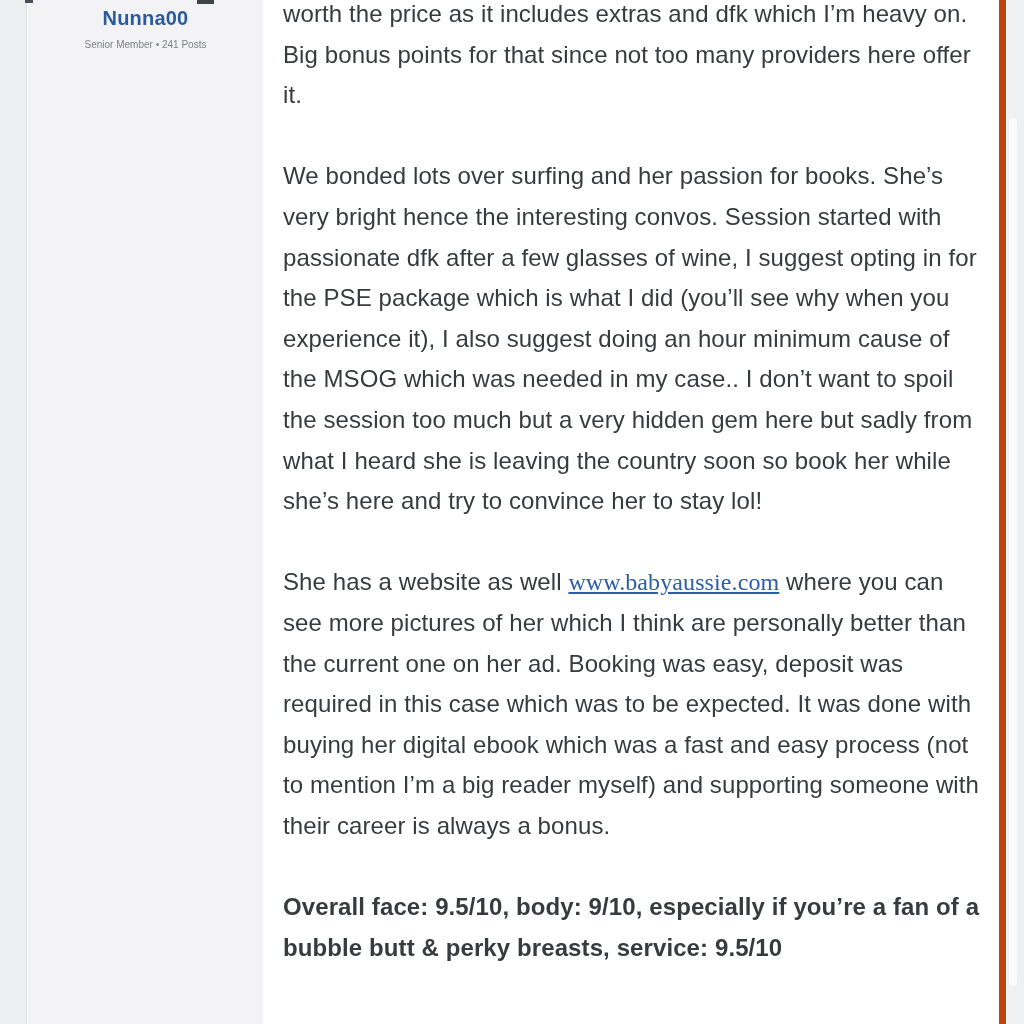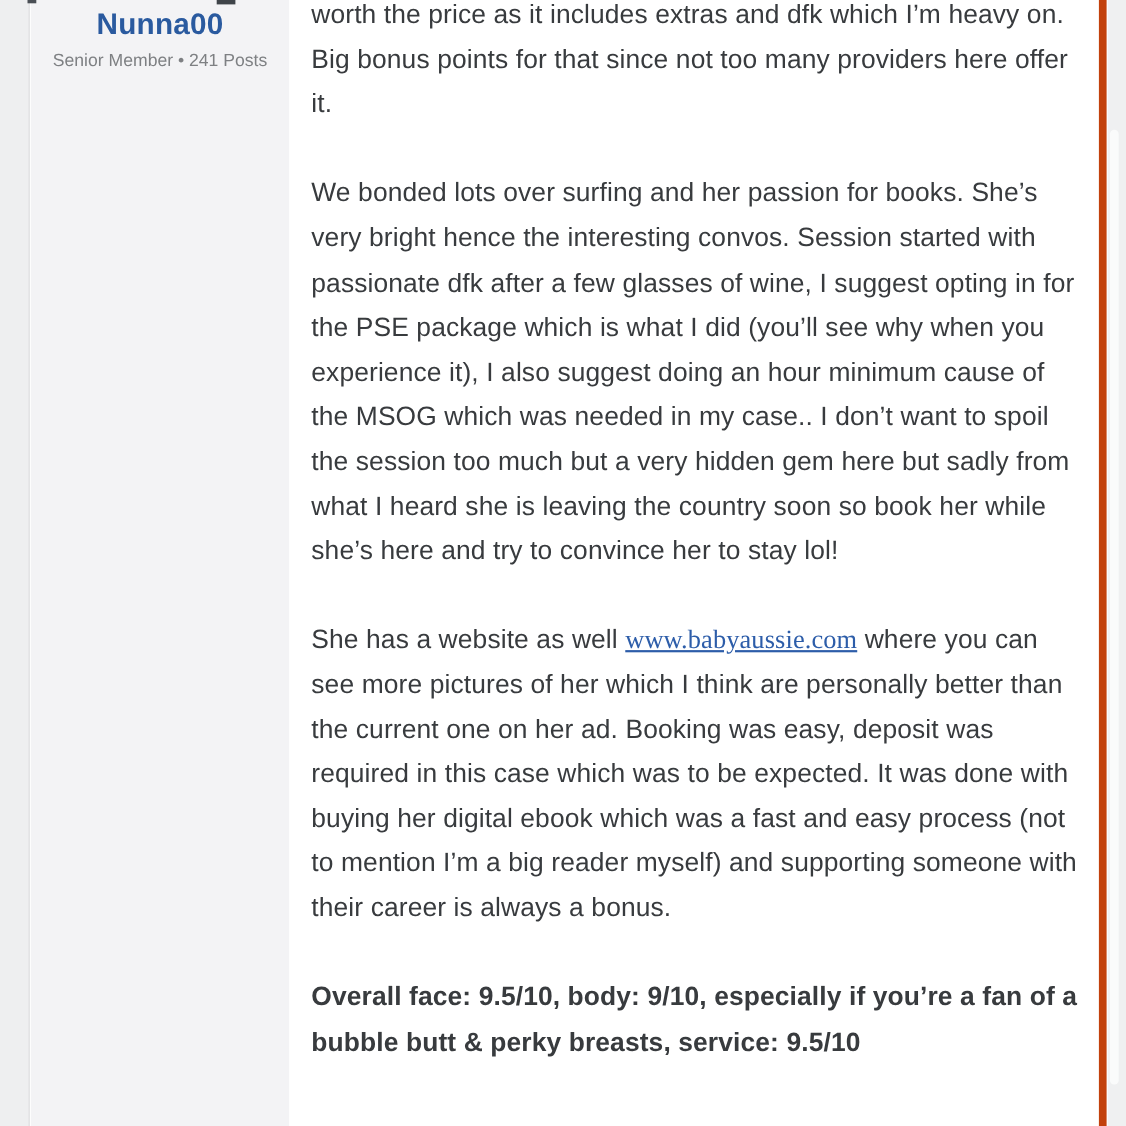--- a/index.html
+++ b/index.html
@@ -30,30 +30,30 @@
   .author-panel {
     position: absolute;
     left: 28px; top: 0;
     width: 235px; height: 1024px;
     background: #f3f3f5;
     text-align: center;
   }
   .username {
     display: block;
     margin-top: 7px;
-    font-size: 27px;
+    font-size: 20px;
     font-weight: bold;
     color: #2a5a9f;
     text-decoration: none;
     letter-spacing: 0.2px;
   }
   .user-meta {
     display: block;
     margin-top: 9px;
-    font-size: 16px;
+    font-size: 10px;
     color: #7e8083;
   }
   
   .frag1 {
     position: absolute;
     left: 25px; top: 0;
     width: 8px; height: 3px;
     background: #4a4f55;
   }
   .frag2 {

